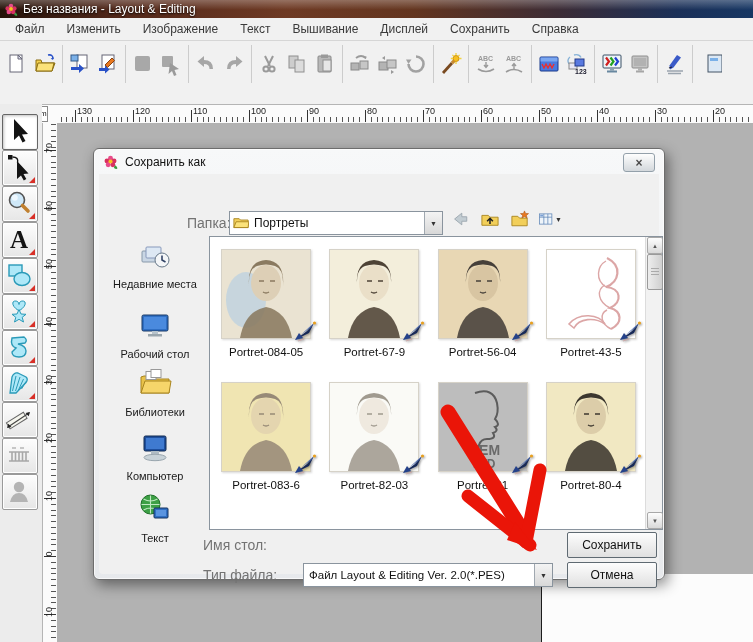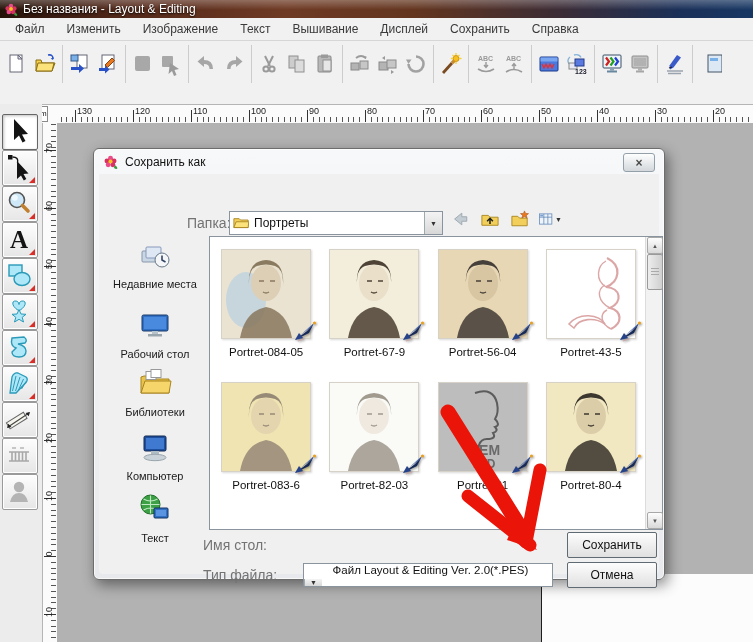--- a/index.html
+++ b/index.html
@@ -677,21 +677,21 @@
           <div id="sc-up" class="sc-btn">▲</div>
           <div id="sc-thumb"></div>
           <div id="sc-down" class="sc-btn">▼</div>
         </div>
       </div>
 
       <span class="dlg-label" style="left:104px;top:363px;">Имя стол:</span>
       <div class="push-btn" style="left:468px;top:358px;">Сохранить</div>
 
       <span class="dlg-label" style="left:104px;top:393px;">Тип файла:</span>
-      <div class="combo" style="left:204px;top:389px;width:248px;flex-direction:column;">
+      <div class="combo" style="left:204px;top:389px;width:248px;">
         <span class="val" style="font-size:11.5px;">Файл Layout &amp; Editing Ver. 2.0(*.PES)</span>
         <span class="dd">▼</span>
       </div>
       <div class="push-btn" style="left:468px;top:388px;">Отмена</div>
     </div>
   </div>
 
   <svg id="red-arrow" viewBox="0 0 170 180">
     <g stroke="#ea1508" fill="none" stroke-linecap="round">
       <path d="M33,22 L107,140" stroke-width="15"></path>

